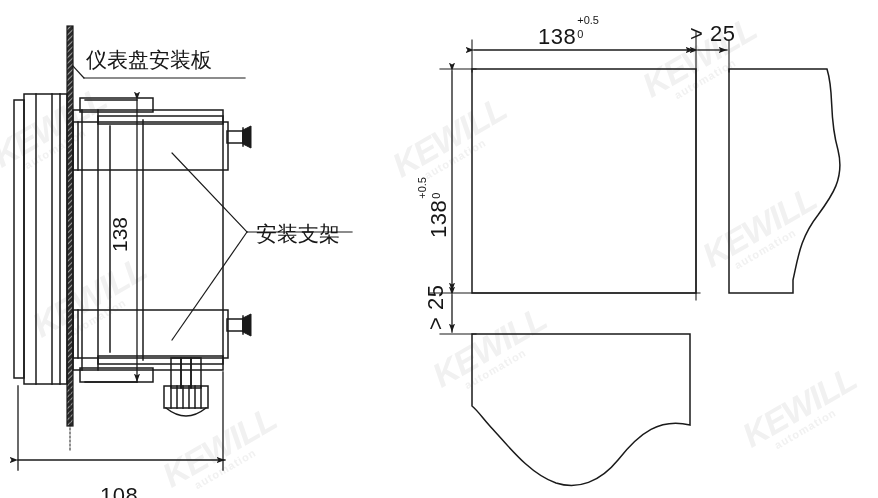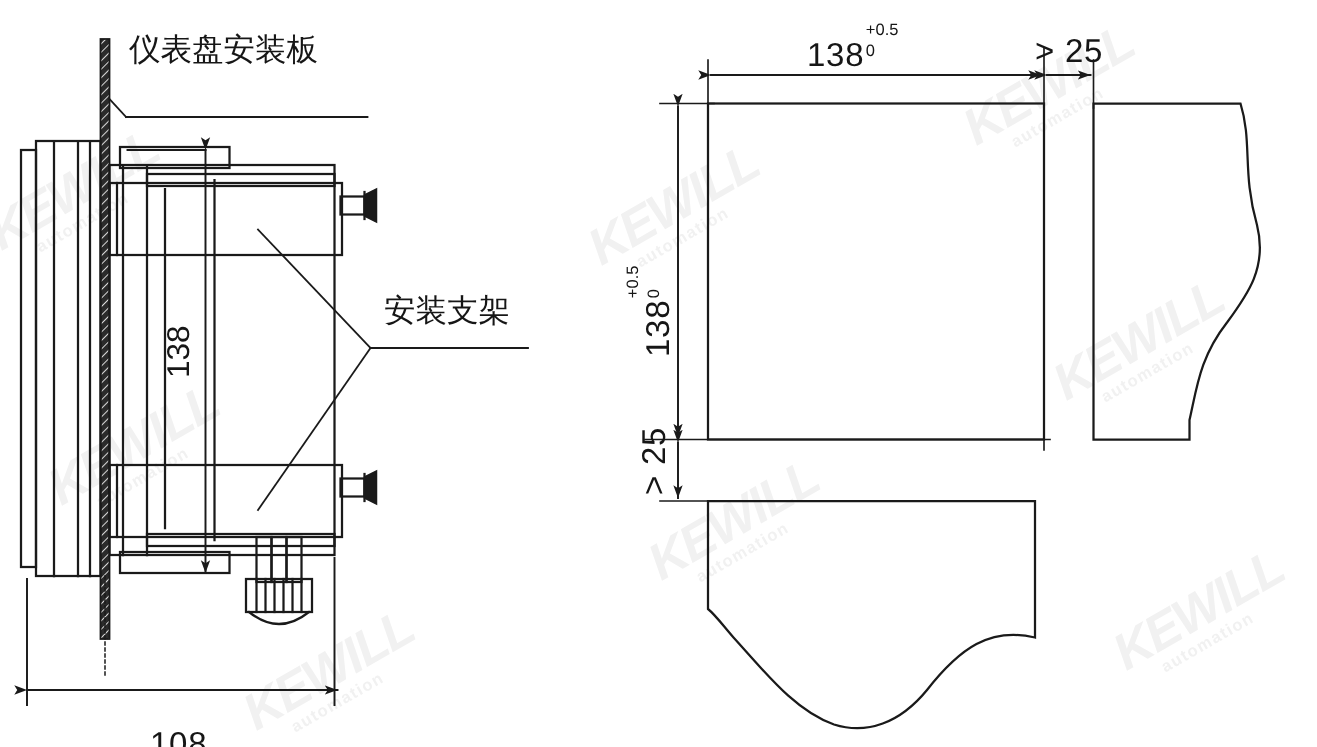--- a/index.html
+++ b/index.html
@@ -50,20 +50,21 @@
   .lbl {
     position: absolute;
     color: #161616;
     white-space: nowrap;
     line-height: 1.12;
   }
   .cn {
     font-family: "DejaVu Sans", "Liberation Sans", sans-serif;
     font-size: 21px;
     font-weight: 500;
+    margin-top: 27px;
   }
   .num {
     font-family: "Liberation Sans", "DejaVu Sans", sans-serif;
     font-size: 21px;
   }
   .dimnum {
     font-family: "Liberation Sans", "DejaVu Sans", sans-serif;
     font-size: 22px;
     letter-spacing: 0.5px;
   }

